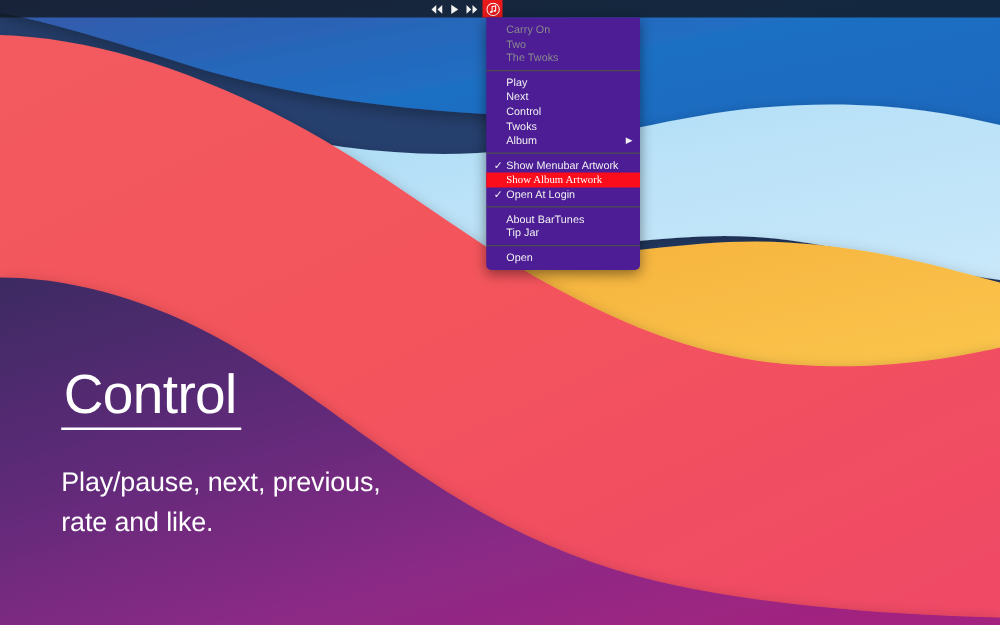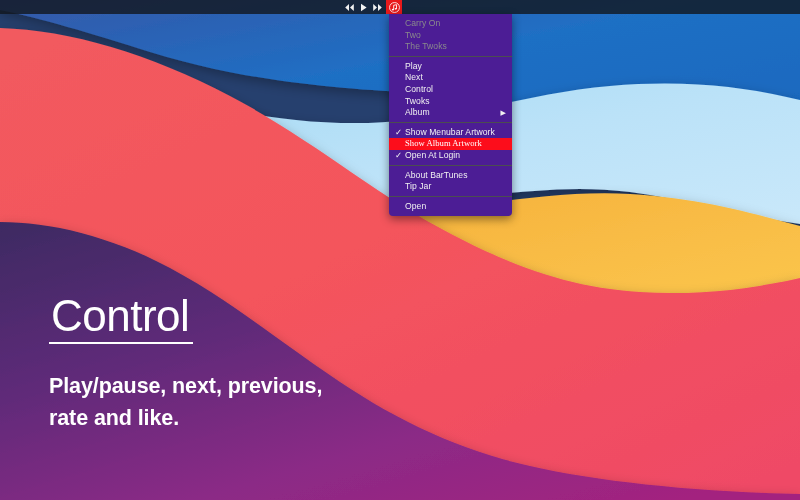--- a/index.html
+++ b/index.html
@@ -136,21 +136,21 @@
     line-height: 48px;
     letter-spacing: -0.5px;
     margin: 0;
     padding: 0 4px 2px 2px;
     display: inline-block;
     border-bottom: 2.5px solid #ffffff;
   }
   #hero-sub {
     margin: 26px 0 0 0;
     font-size: 21.5px;
-    font-weight: 700;
+    font-weight: 400;
     line-height: 32px;
     letter-spacing: -0.1px;
     max-width: 340px;
     white-space: pre-line;
   }
 </style>
 </head>
 <body>
 
 <div id="screen">

